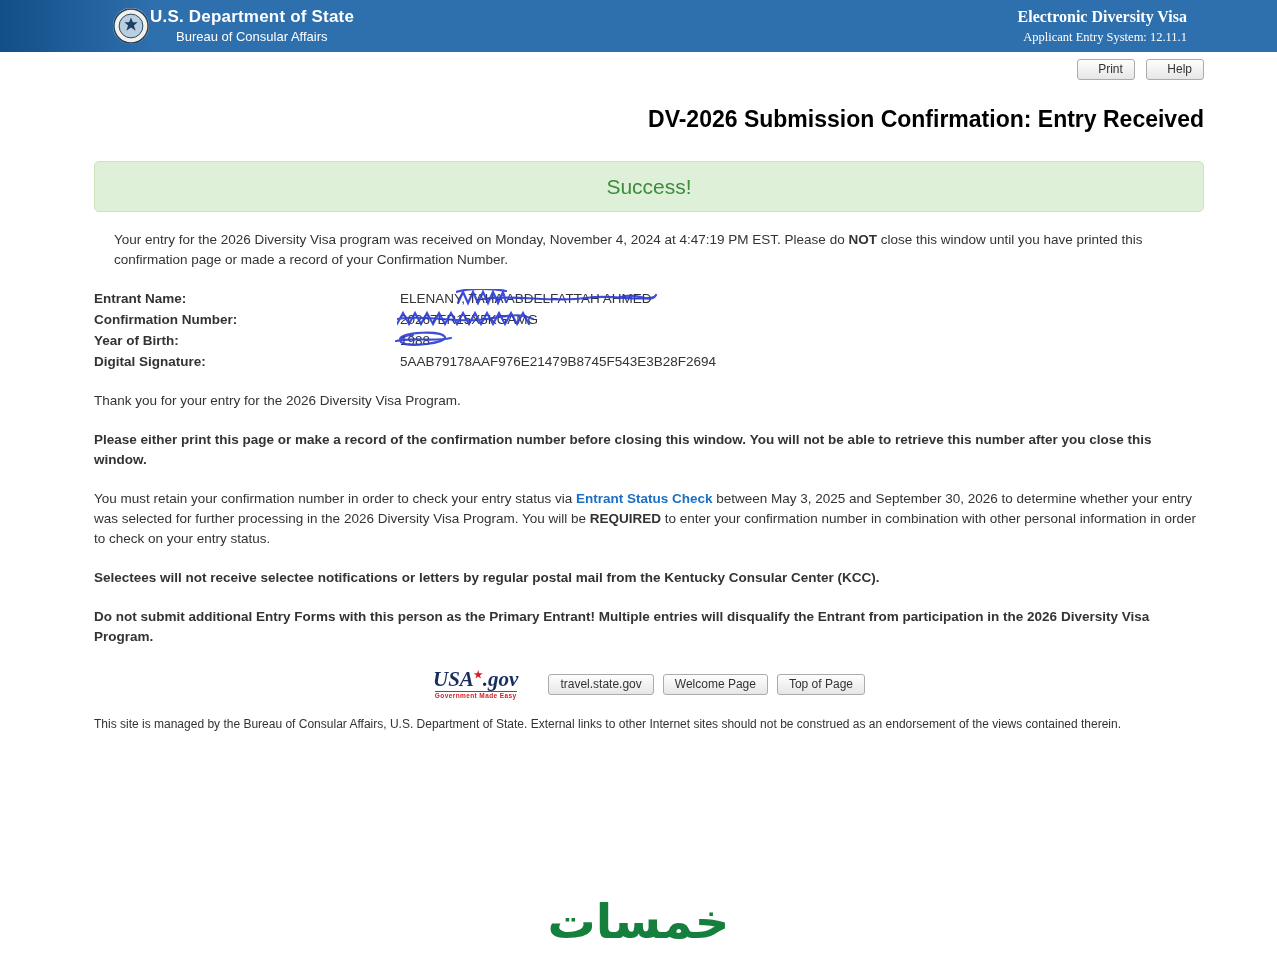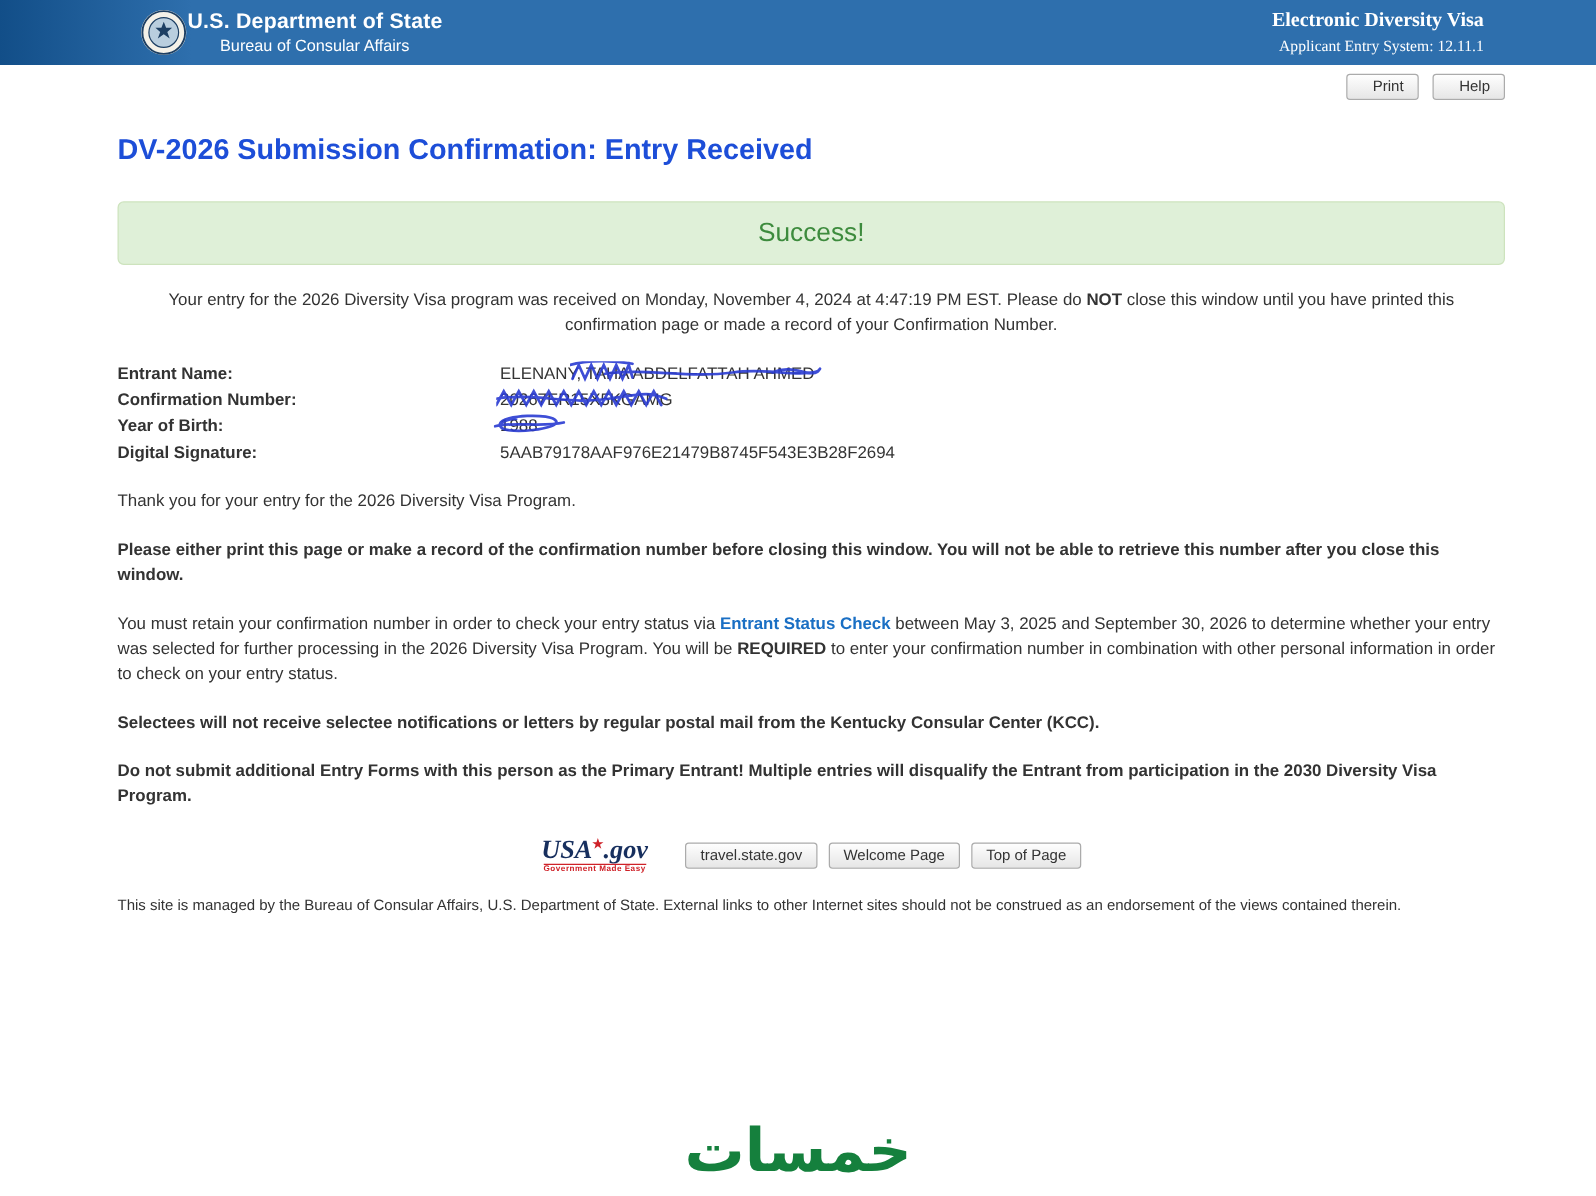--- a/index.html
+++ b/index.html
@@ -29,32 +29,32 @@
   .btn {
     display: inline-block; padding: 2px 11px; font-size: 12px; color: #333;
     background: linear-gradient(#fefefe, #e6e6e6);
     border: 1px solid #ababab; border-radius: 3px; cursor: pointer;
     font-family: inherit; line-height: 15px;
   }
   .toolbar .btn { margin-left: 7px; padding-left: 20px; }
 
   
   h1.page-title {
-    text-align: left; font-size: 23px; font-weight: bold; color: #1d4ed8;
+    text-align: right; font-size: 23px; font-weight: bold; color: #000000;
     margin: 25px 73px 28px 94px; line-height: 28px;
   }
   .success-box {
     margin: 0 73px 0 94px; background: #dff0d8; border: 1px solid #cde3bd;
     border-radius: 5px; padding: 13px 0; text-align: center;
   }
   .success-text { color: #3d8b3d; font-size: 21px; line-height: 23px; }
 
   
   .content { margin: 0 73px 0 94px; font-size: 13.5px; line-height: 20px; color: #333; }
-  .intro { text-align: center; margin: 18px 20px 0; }
+  .intro { text-align: left; margin: 18px 20px 0; }
   .b { font-weight: bold; }
   p.para { margin: 19px 0 0; }
 
   .details { margin-top: 18px; }
   .drow { display: flex; line-height: 21px; }
   .dlabel { width: 306px; font-weight: bold; flex: 0 0 auto; }
   .dvalue { position: relative; }
   .scrib { position: absolute; pointer-events: none; }
 
   .status-link { color: #1a6fc4; font-weight: bold; text-decoration: none; cursor: pointer; }
@@ -169,21 +169,21 @@
   </div>
 
   <p class="para">Thank you for your entry for the 2026 Diversity Visa Program.</p>
 
   <p class="para b">Please either print this page or make a record of the confirmation number before closing this window. You will not be able to retrieve this number after you close this window.</p>
 
   <p class="para"><span>You must retain your confirmation number in order to check your entry status via </span><a class="status-link">Entrant Status Check</a><span> between May 3, 2025 and September 30, 2026 to determine whether your entry was selected for further processing in the 2026 Diversity Visa Program. You will be </span><span class="b">REQUIRED</span><span> to enter your confirmation number in combination with other personal information in order to check on your entry status.</span></p>
 
   <p class="para b">Selectees will not receive selectee notifications or letters by regular postal mail from the Kentucky Consular Center (KCC).</p>
 
-  <p class="para b">Do not submit additional Entry Forms with this person as the Primary Entrant! Multiple entries will disqualify the Entrant from participation in the 2030 Diversity Visa Program.</p>
+  <p class="para b">Do not submit additional Entry Forms with this person as the Primary Entrant! Multiple entries will disqualify the Entrant from participation in the 2026 Diversity Visa Program.</p>
 
   <div class="footer-bar">
     <span class="usagov">
       <span class="usagov-main"><span>USA</span><span class="usagov-star">★</span><span>.gov</span></span>
       <span class="usagov-tag">Government Made Easy</span>
     </span>
     <button class="btn">travel.state.gov</button>
     <button class="btn">Welcome Page</button>
     <button class="btn">Top of Page</button>
   </div>

